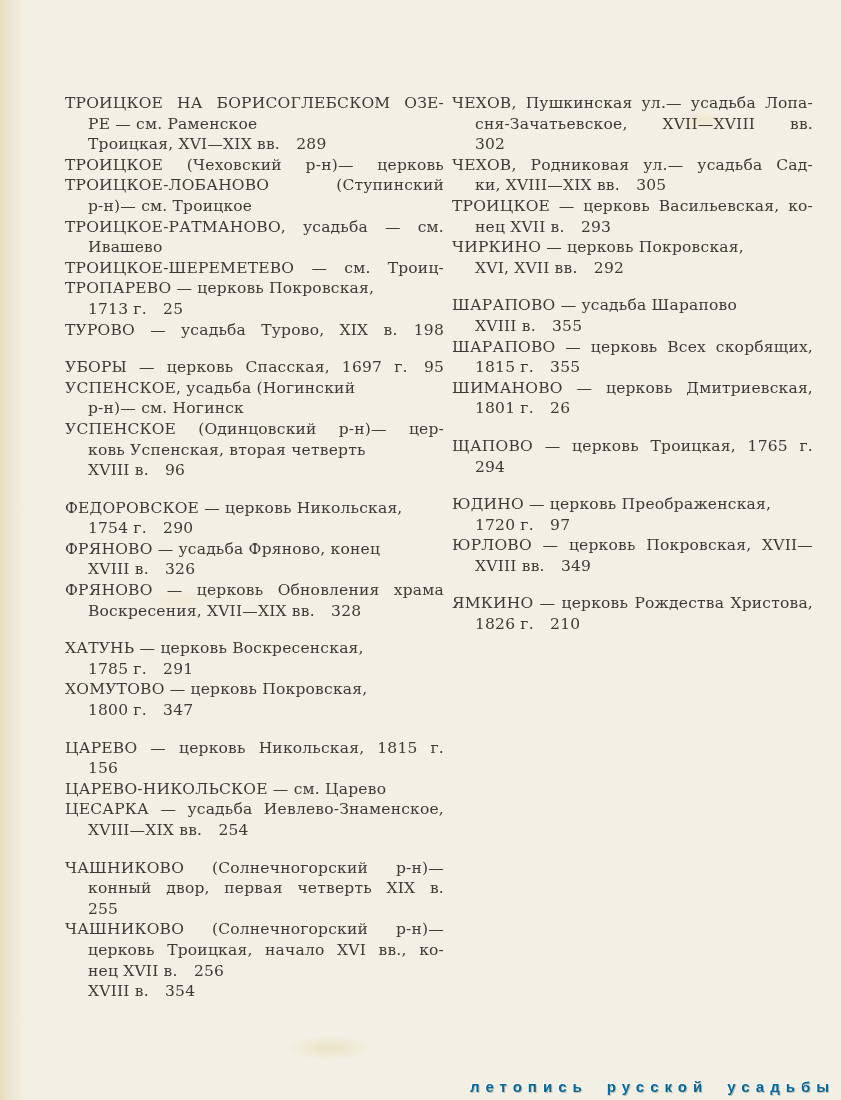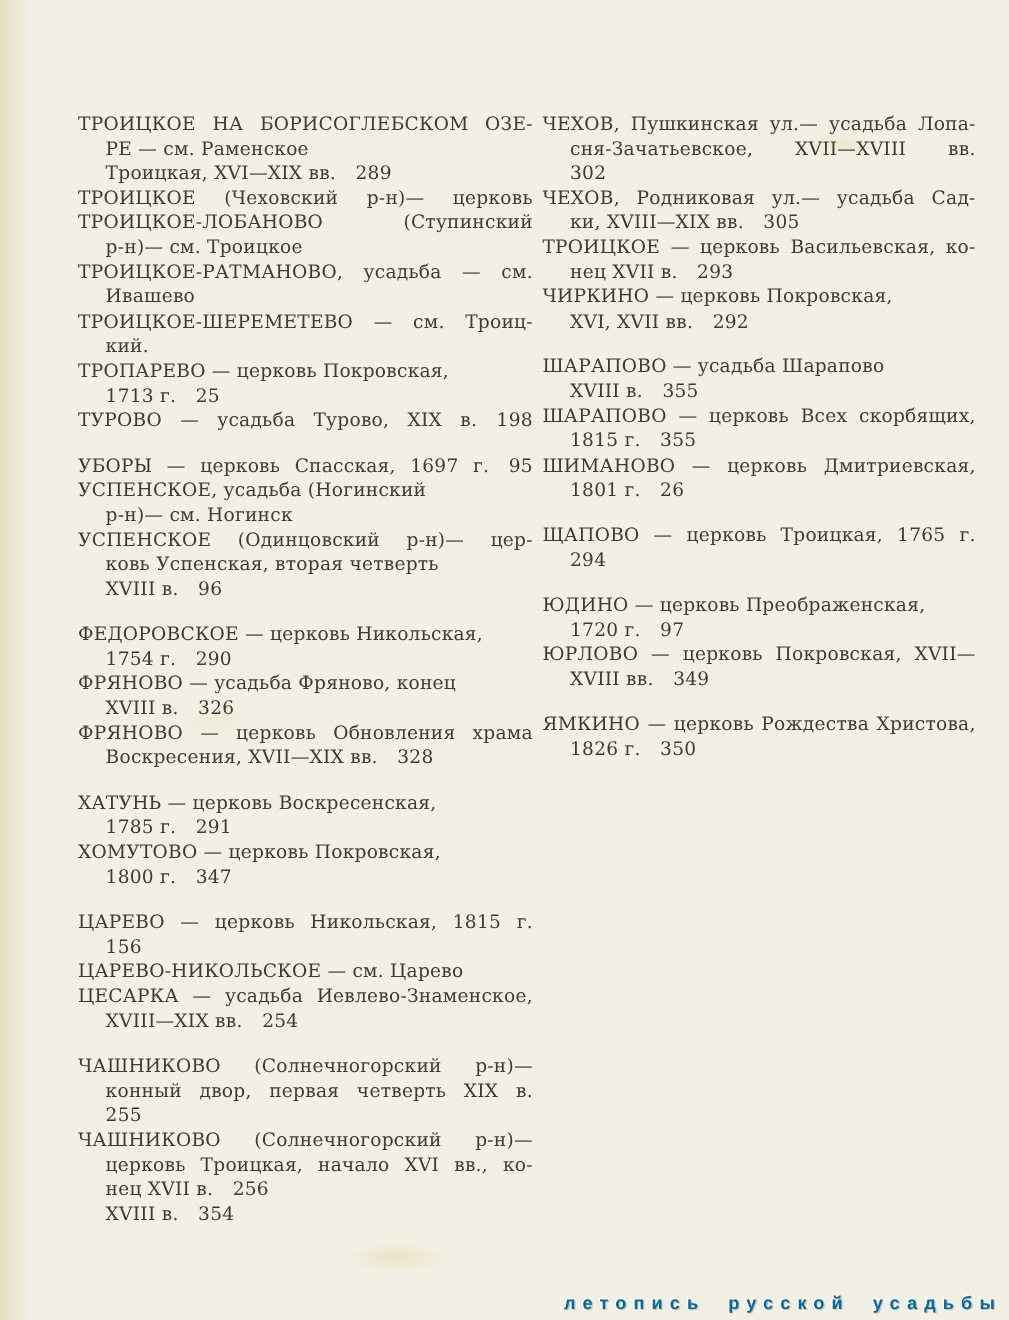--- a/index.html
+++ b/index.html
@@ -59,21 +59,20 @@
         <div class="entry">
           <div class="ln j">ТРОИЦКОЕ-ЛОБАНОВО (Ступинский</div>
           <div class="ln cont">р-н)— см. Троицкое</div>
         </div>
         <div class="entry">
           <div class="ln j">ТРОИЦКОЕ-РАТМАНОВО, усадьба — см.</div>
           <div class="ln cont">Ивашево</div>
         </div>
         <div class="entry">
           <div class="ln j">ТРОИЦКОЕ-ШЕРЕМЕТЕВО — см. Троиц-</div>
-          <div class="ln cont">кий.</div>
         </div>
         <div class="entry">
           <div class="ln">ТРОПАРЕВО — церковь Покровская,</div>
           <div class="ln cont">1713 г.<span class="pg">25</span></div>
         </div>
         <div class="entry">
           <div class="ln j">ТУРОВО — усадьба Турово, XIX в.<span class="pg">198</span></div>
         </div>
       </div>
       <div class="block">
@@ -189,19 +188,19 @@
           <div class="ln cont">1720 г.<span class="pg">97</span></div>
         </div>
         <div class="entry">
           <div class="ln j">ЮРЛОВО — церковь Покровская, XVII—</div>
           <div class="ln cont">XVIII вв.<span class="pg">349</span></div>
         </div>
       </div>
       <div class="block">
         <div class="entry">
           <div class="ln j">ЯМКИНО — церковь Рождества Христова,</div>
-          <div class="ln cont">1826 г.<span class="pg">350</span></div>
+          <div class="ln cont">1826 г.<span class="pg">210</span></div>
         </div>
       </div>
     </div>
   </div>
 
 <div class="watermark">летопись русской усадьбы</div>
 
 </body></html>

